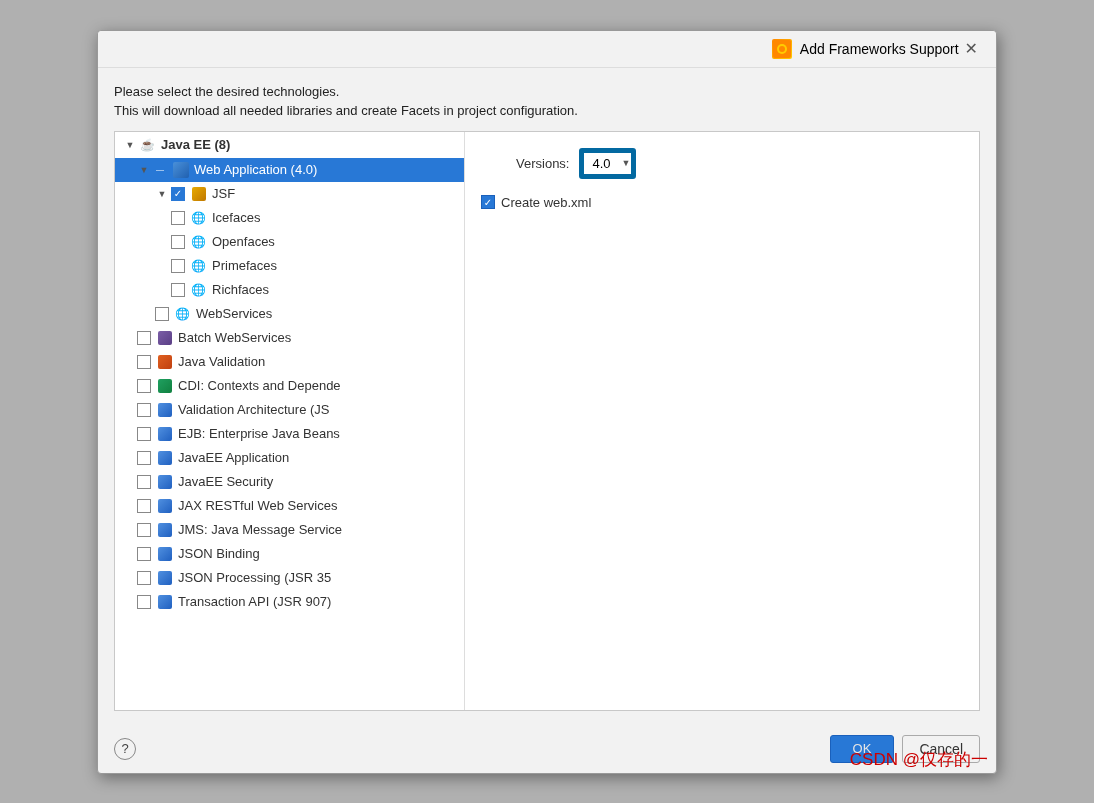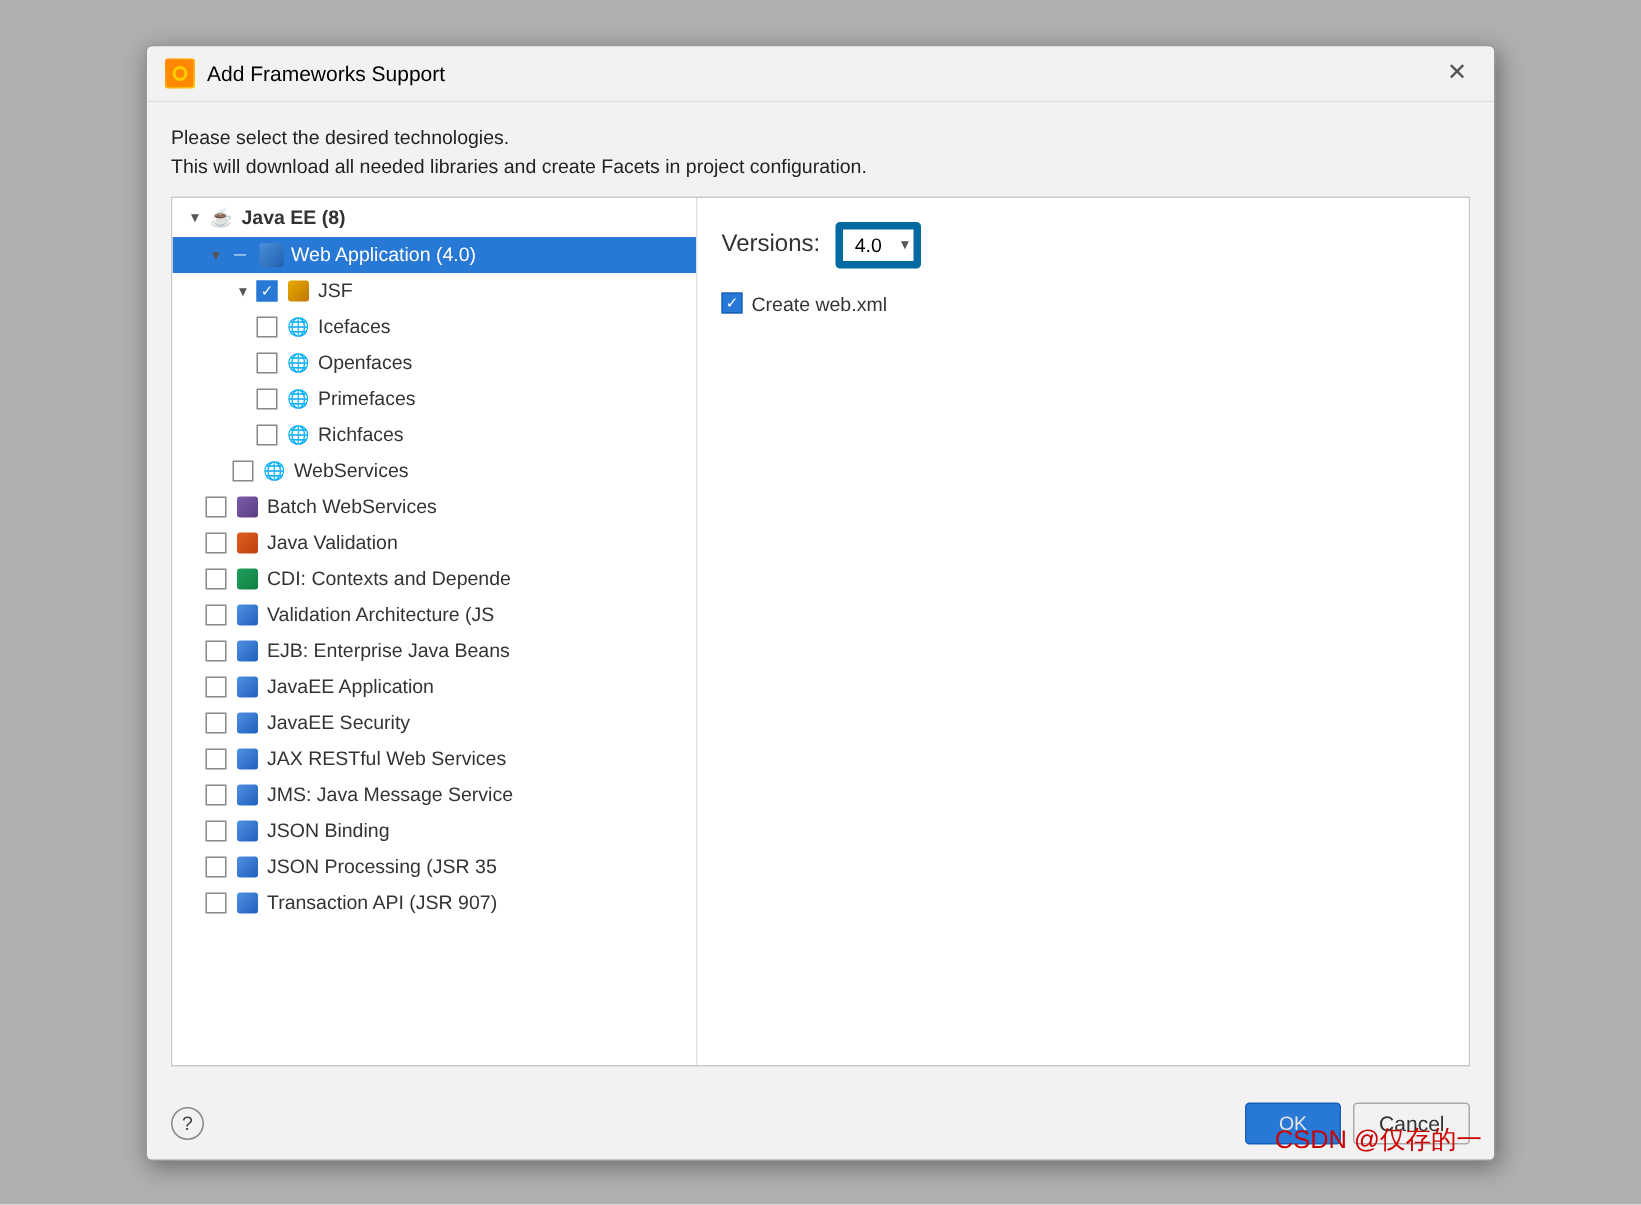--- a/index.html
+++ b/index.html
@@ -19,21 +19,21 @@
       width: 900px;
       box-shadow: 2px 4px 16px rgba(0,0,0,0.4);
       position: relative;
     }
     .title-bar {
       background: #f2f2f2;
       border-bottom: 1px solid #ddd;
       padding: 8px 12px;
       display: flex;
       align-items: center;
-      justify-content: space-between;
+      justify-content: flex-end;
       border-radius: 4px 4px 0 0;
     }
     .title-bar-left {
       display: flex;
       align-items: center;
       gap: 8px;
     }
     .title-icon {
       width: 20px;
       height: 20px;
@@ -162,21 +162,22 @@
     .indent-3 { padding-left: 56px; }
     
     .version-row {
       display: flex;
       align-items: center;
       gap: 10px;
       margin-bottom: 16px;
     }
     .version-label {
       color: #333;
-      font-size: 16px;
+      font-size: 13px;
+      margin-left: 35px;
     }
     .version-select {
       border: 5px solid #0369a1;
       border-radius: 3px;
       padding: 3px 20px 3px 8px;
       font-size: 13px;
       background: white;
       cursor: pointer;
       appearance: none;
       -webkit-appearance: none;

